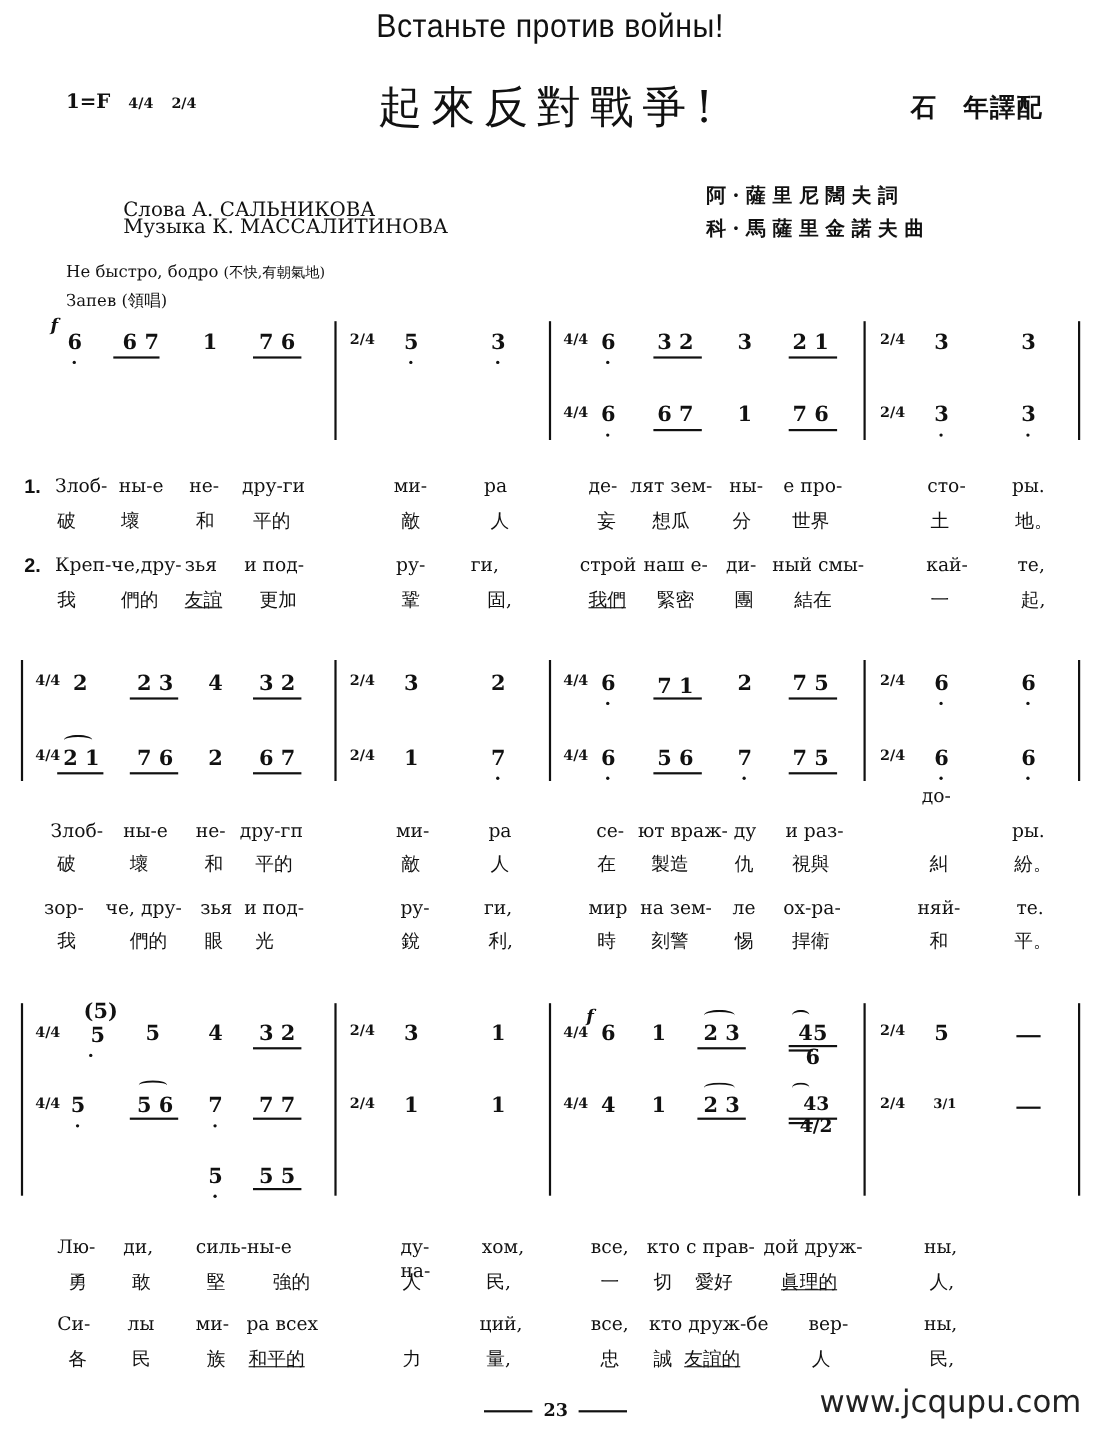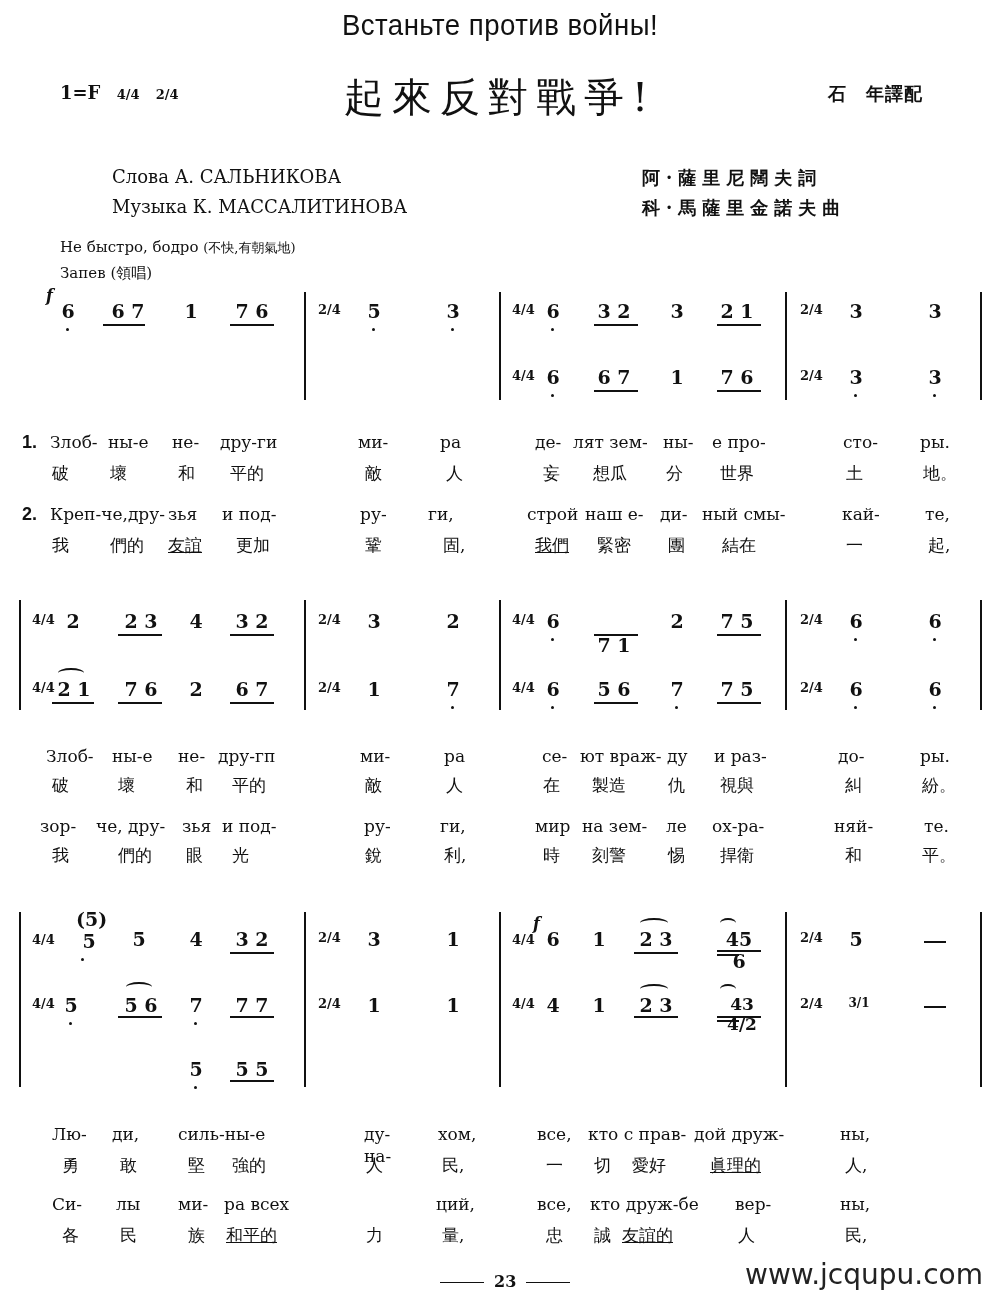--- a/index.html
+++ b/index.html
@@ -4,21 +4,21 @@
 <style>
   html, body { margin: 0; padding: 0; background: #ffffff; }
   body { width: 1000px; height: 1300px; position: relative; overflow: hidden;
          font-family: "DejaVu Serif", "Liberation Serif", serif; color: #111; }
   .abs { position: absolute; white-space: nowrap; }
   .title-ru { left: 0; width: 1000px; top: 8px; text-align: center; font-family: "Liberation Sans", sans-serif;
               font-size: 30px; letter-spacing: 0.5px; transform: scaleX(0.92); }
   .title-zh { left: 0; width: 1000px; top: 70px; text-align: center; font-size: 40px; letter-spacing: 8px; }
   .key { left: 60px; top: 82px; font-size: 18px; font-weight: bold; }
   .key .ts { font-size: 13px; margin-left: 10px; }
-  .translator { left: 828px; top: 82px; font-size: 18px; font-weight: bold; letter-spacing: 1px; }
+  .translator { left: 828px; top: 82px; font-size: 23px; font-weight: bold; letter-spacing: 1px; }
   .credit-ru { left: 112px; font-size: 18px; }
   .credit-zh { left: 642px; font-size: 18px; font-weight: bold; letter-spacing: 6px; }
   .tempo { left: 60px; top: 238px; font-size: 15px; }
   .tempo .zh { font-size: 13px; }
   .zapev { left: 60px; top: 264px; font-size: 15px; }
 
   .bar { position: absolute; width: 2px; background: #111; }
   .note { position: absolute; font-weight: bold; font-size: 19px; width: 14px; text-align: center;
           font-family: "DejaVu Serif", serif; }
   .note.dot-below::after { content: ""; position: absolute; left: 5px; bottom: -9px; width: 3px; height: 3px;
@@ -43,21 +43,21 @@
 
 <div class="abs title-ru">Встаньте против войны!</div>
 <div class="abs key">
   <span>1=F</span>
   <span class="ts">4/4</span>
   <span class="ts">2/4</span>
 </div>
 <div class="abs title-zh">起來反對戰爭!</div>
 <div class="abs translator">石　年譯配</div>
 
-<div class="abs credit-ru" style="top:166px">Слова А. САЛЬНИКОВА</div>
+<div class="abs credit-ru" style="top:180px">Слова А. САЛЬНИКОВА</div>
 <div class="abs credit-ru" style="top:196px">Музыка К. МАССАЛИТИНОВА</div>
 <div class="abs credit-zh" style="top:166px">阿·薩里尼闊夫詞</div>
 <div class="abs credit-zh" style="top:196px">科·馬薩里金諾夫曲</div>
 
 <div class="abs tempo">
   <span>Не быстро, бодро</span>
   <span class="zh">(不快,有朝氣地)</span>
 </div>
 <div class="abs zapev">Запев (領唱)</div>
 
@@ -170,21 +170,21 @@
   <span class="note" style="left:120px;top:610px;width:42px">2 3</span>
   <div class="beam" style="left:118px;top:634px;width:44px"></div>
   <span class="note" style="left:189px;top:610px">4</span>
   <span class="note" style="left:232px;top:610px;width:40px">3 2</span>
   <div class="beam" style="left:230px;top:634px;width:44px"></div>
   <span class="ts-mark" style="left:318px;top:612px">2/4</span>
   <span class="note" style="left:367px;top:610px">3</span>
   <span class="note" style="left:446px;top:610px">2</span>
   <span class="ts-mark" style="left:512px;top:612px">4/4</span>
   <span class="note dot-below" style="left:546px;top:610px">6</span>
-  <span class="note" style="left:594px;top:634px;width:40px">7 1</span>
+  <span class="note" style="left:594px;top:613px;width:40px">7 1</span>
   <div class="beam" style="left:594px;top:634px;width:44px"></div>
   <span class="note" style="left:670px;top:610px">2</span>
   <span class="note" style="left:717px;top:610px;width:40px">7 5</span>
   <div class="beam" style="left:717px;top:634px;width:44px"></div>
   <span class="ts-mark" style="left:800px;top:612px">2/4</span>
   <span class="note dot-below" style="left:849px;top:610px">6</span>
   <span class="note dot-below" style="left:928px;top:610px">6</span>
 
   <span class="ts-mark" style="left:32px;top:680px">4/4</span>
   <div class="slur" style="left:58px;top:668px;width:26px"></div>
@@ -214,21 +214,21 @@
   <span class="lyr" style="left:46px;top:746px">Злоб-</span>
   <span class="lyr" style="left:112px;top:746px">ны-е</span>
   <span class="lyr" style="left:178px;top:746px">не-</span>
   <span class="lyr" style="left:218px;top:746px">дру-гп</span>
   <span class="lyr" style="left:360px;top:746px">ми-</span>
   <span class="lyr" style="left:444px;top:746px">ра</span>
   <span class="lyr" style="left:542px;top:746px">се-</span>
   <span class="lyr" style="left:580px;top:746px">ют враж-</span>
   <span class="lyr" style="left:667px;top:746px">ду</span>
   <span class="lyr" style="left:714px;top:746px">и раз-</span>
-  <span class="lyr" style="left:838px;top:746px">до-</span>
+  <span class="lyr" style="left:838px;top:714px">до-</span>
   <span class="lyr" style="left:920px;top:746px">ры.</span>
 
   <span class="lyr zh" style="left:52px;top:774px">破</span>
   <span class="lyr zh" style="left:118px;top:774px">壞</span>
   <span class="lyr zh" style="left:186px;top:774px">和</span>
   <span class="lyr zh" style="left:232px;top:774px">平的</span>
   <span class="lyr zh" style="left:365px;top:774px">敵</span>
   <span class="lyr zh" style="left:446px;top:774px">人</span>
   <span class="lyr zh" style="left:543px;top:774px">在</span>
   <span class="lyr zh" style="left:592px;top:774px">製造</span>
@@ -332,21 +332,21 @@
   <span class="lyr" style="left:364px;top:1124px">ду-</span>
   <span class="lyr" style="left:438px;top:1124px">хом,</span>
   <span class="lyr" style="left:537px;top:1124px">все,</span>
   <span class="lyr" style="left:588px;top:1124px">кто с прав-</span>
   <span class="lyr" style="left:694px;top:1124px">дой друж-</span>
   <span class="lyr" style="left:840px;top:1124px">ны,</span>
 
   <span class="lyr zh" style="left:62px;top:1154px">勇</span>
   <span class="lyr zh" style="left:120px;top:1154px">敢</span>
   <span class="lyr zh" style="left:188px;top:1154px">堅</span>
-  <span class="lyr zh" style="left:232px;top:1154px">強的</span>
+  <span class="lyr zh" style="left:248px;top:1154px">強的</span>
   <span class="lyr zh" style="left:366px;top:1154px">人</span>
   <span class="lyr zh" style="left:442px;top:1154px">民,</span>
   <span class="lyr zh" style="left:546px;top:1154px">一</span>
   <span class="lyr zh" style="left:594px;top:1154px">切</span>
   <span class="lyr zh" style="left:632px;top:1154px">愛好</span>
   <span class="lyr zh uline" style="left:710px;top:1154px">眞理的</span>
   <span class="lyr zh" style="left:845px;top:1154px">人,</span>
 
   <span class="lyr" style="left:52px;top:1194px">Си-</span>
   <span class="lyr" style="left:116px;top:1194px">лы</span>

